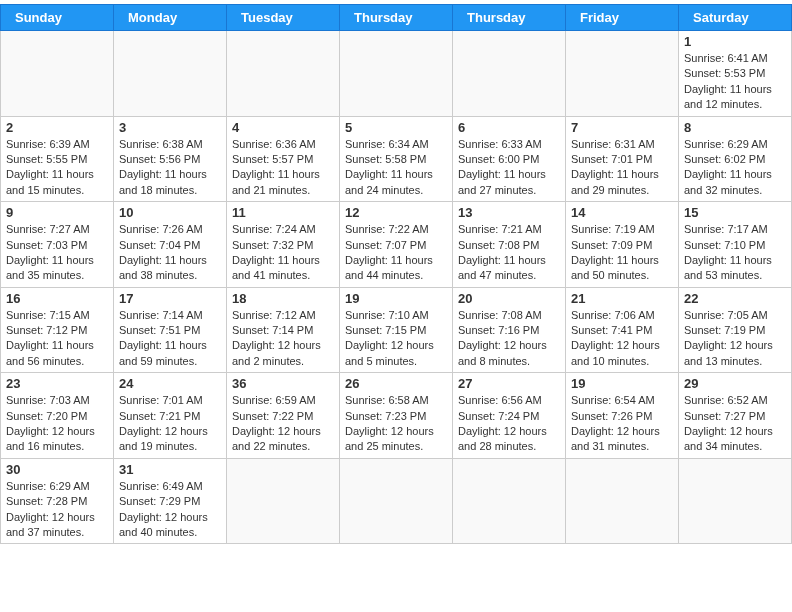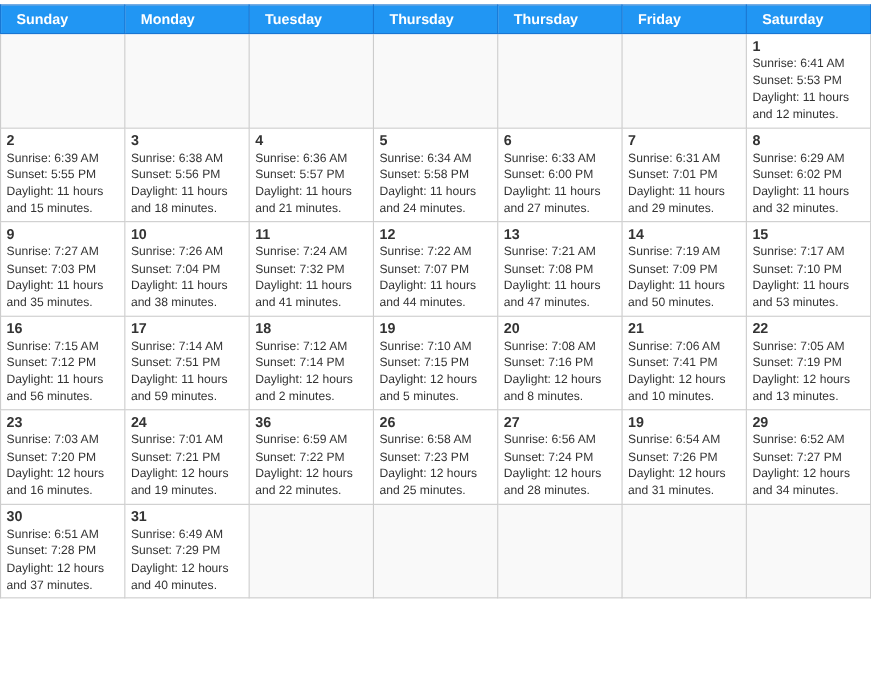--- a/index.html
+++ b/index.html
@@ -281,21 +281,21 @@
           <td>
             <span class="day-number">29</span>
             <div class="day-info">Sunrise: 6:52 AM
 Sunset: 7:27 PM
 Daylight: 12 hours and 34 minutes.</div>
           </td>
         </tr>
         <tr>
           <td>
             <span class="day-number">30</span>
-            <div class="day-info">Sunrise: 6:51 AM
+            <div class="day-info">Sunrise: 6:29 AM
 Sunset: 7:28 PM
 Daylight: 12 hours and 37 minutes.</div>
           </td>
           <td>
             <span class="day-number">31</span>
             <div class="day-info">Sunrise: 6:49 AM
 Sunset: 7:29 PM
 Daylight: 12 hours and 40 minutes.</div>
           </td>
           <td class="empty"></td>

